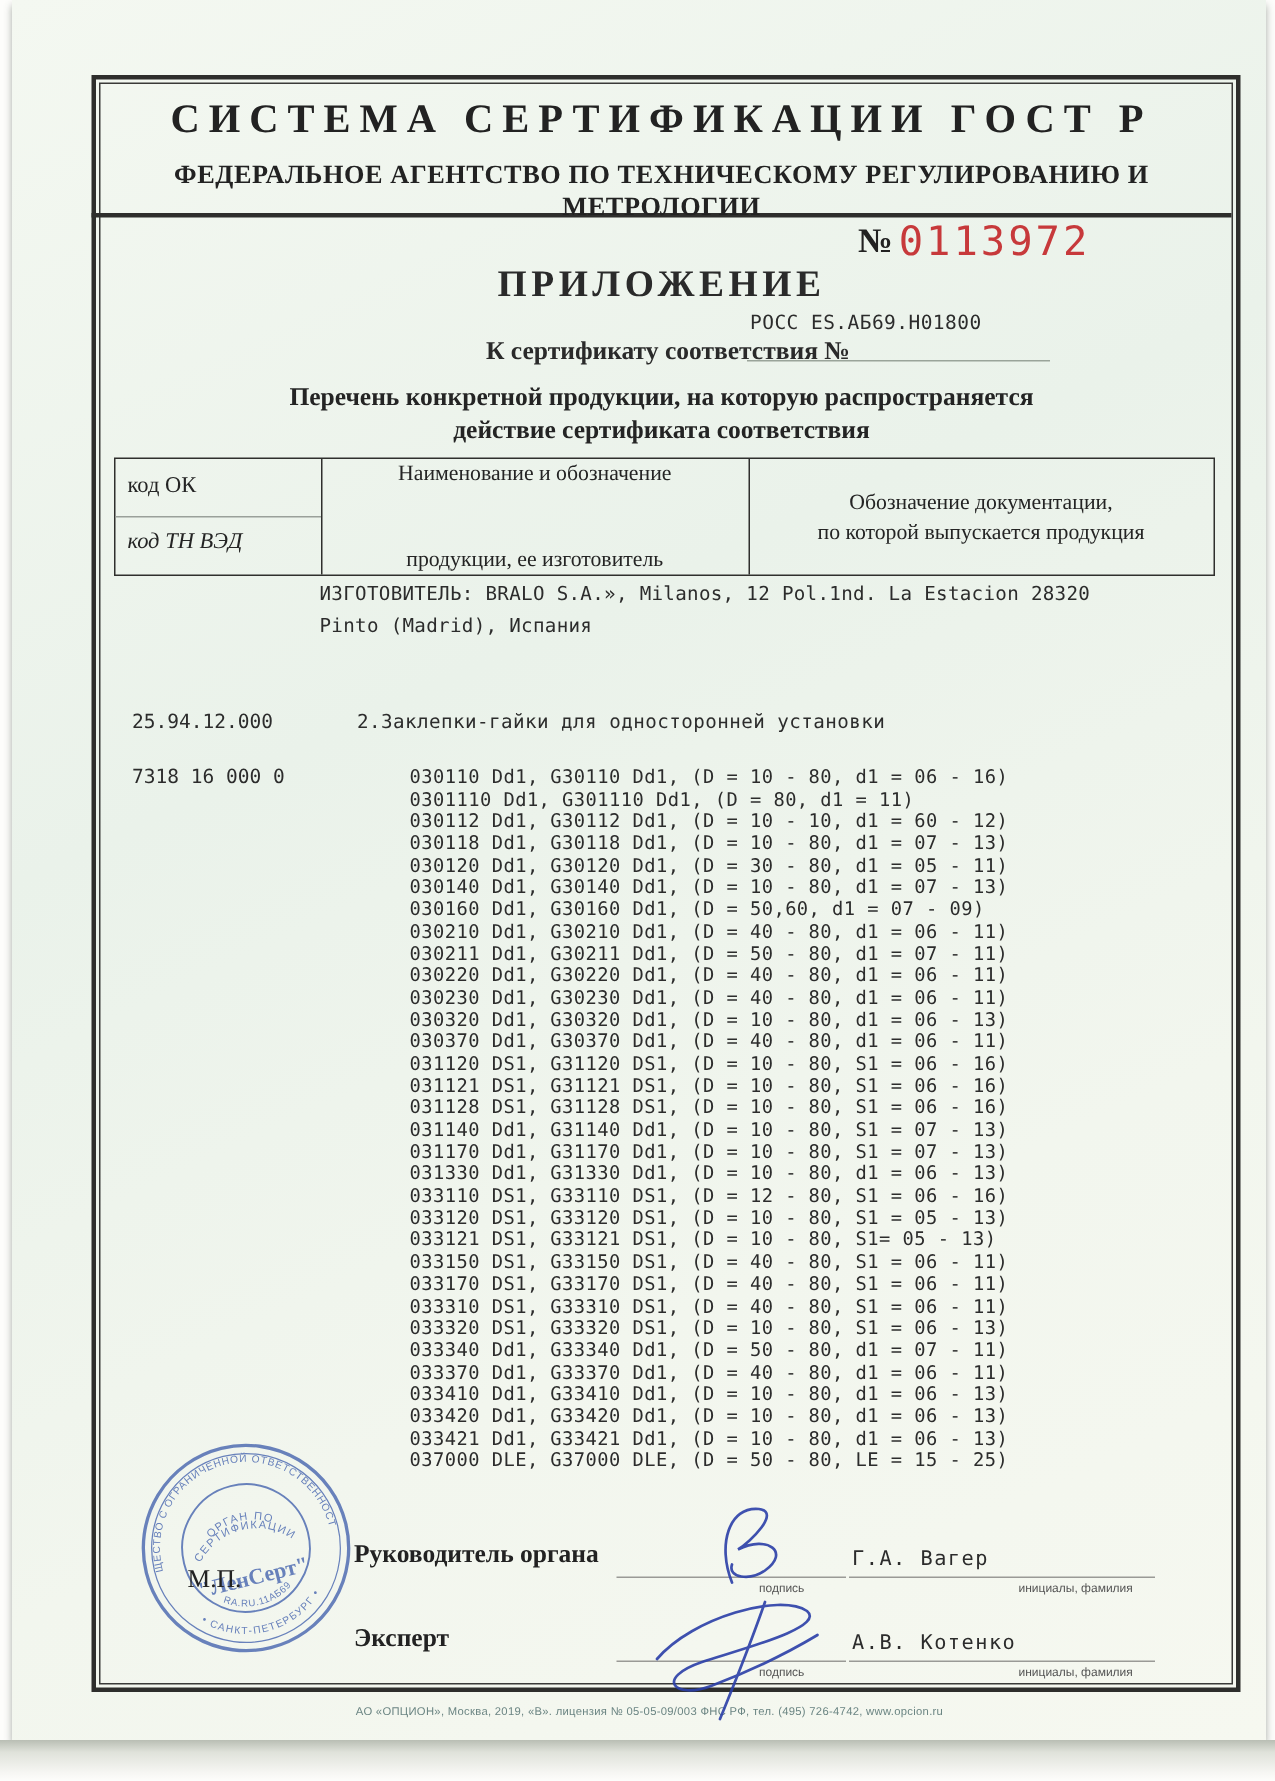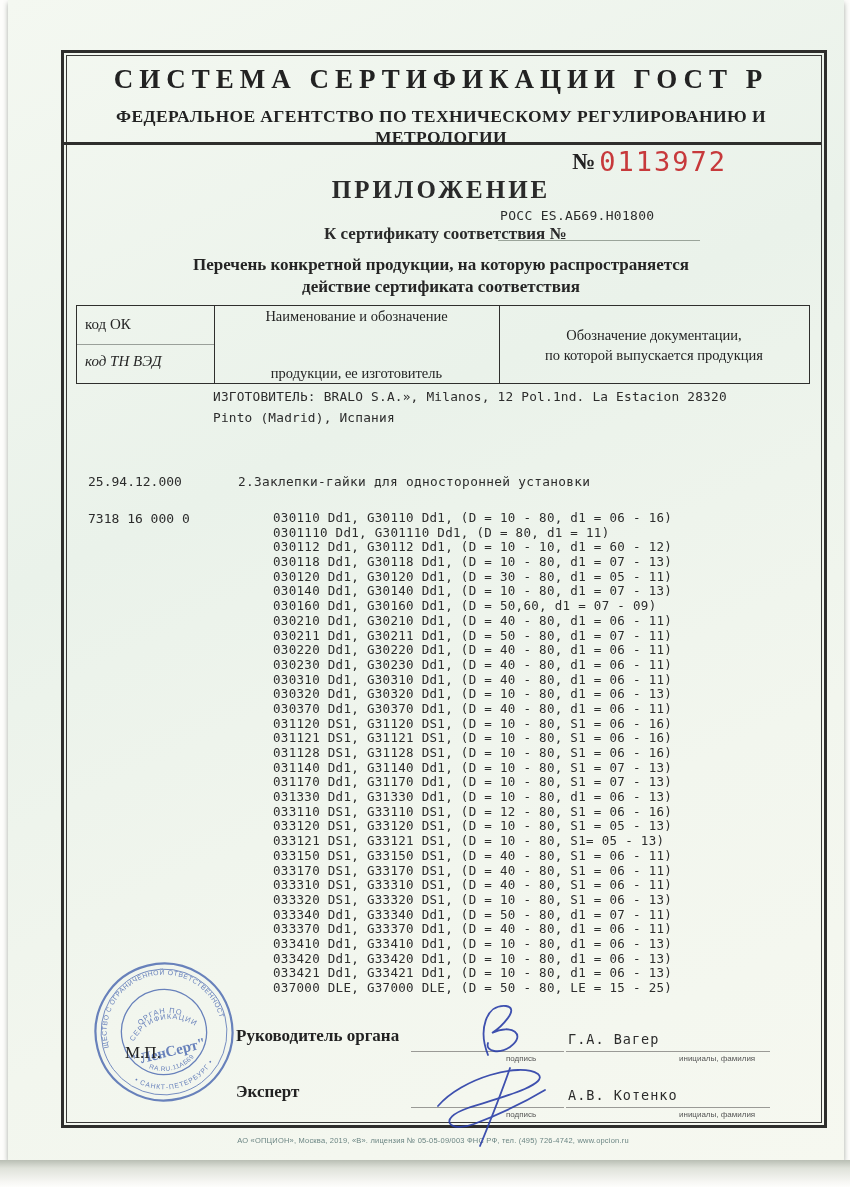--- a/index.html
+++ b/index.html
@@ -162,21 +162,20 @@
       <div class="prod-line">0301110 Dd1, G301110 Dd1, (D = 80, d1 = 11)</div>
       <div class="prod-line">030112 Dd1, G30112 Dd1, (D = 10 - 10, d1 = 60 - 12)</div>
       <div class="prod-line">030118 Dd1, G30118 Dd1, (D = 10 - 80, d1 = 07 - 13)</div>
       <div class="prod-line">030120 Dd1, G30120 Dd1, (D = 30 - 80, d1 = 05 - 11)</div>
       <div class="prod-line">030140 Dd1, G30140 Dd1, (D = 10 - 80, d1 = 07 - 13)</div>
       <div class="prod-line">030160 Dd1, G30160 Dd1, (D = 50,60, d1 = 07 - 09)</div>
       <div class="prod-line">030210 Dd1, G30210 Dd1, (D = 40 - 80, d1 = 06 - 11)</div>
       <div class="prod-line">030211 Dd1, G30211 Dd1, (D = 50 - 80, d1 = 07 - 11)</div>
       <div class="prod-line">030220 Dd1, G30220 Dd1, (D = 40 - 80, d1 = 06 - 11)</div>
       <div class="prod-line">030230 Dd1, G30230 Dd1, (D = 40 - 80, d1 = 06 - 11)</div>
-      <div class="prod-line">030310 Dd1, G30310 Dd1, (D = 40 - 80, d1 = 06 - 11)</div>
       <div class="prod-line">030320 Dd1, G30320 Dd1, (D = 10 - 80, d1 = 06 - 13)</div>
       <div class="prod-line">030370 Dd1, G30370 Dd1, (D = 40 - 80, d1 = 06 - 11)</div>
       <div class="prod-line">031120 DS1, G31120 DS1, (D = 10 - 80, S1 = 06 - 16)</div>
       <div class="prod-line">031121 DS1, G31121 DS1, (D = 10 - 80, S1 = 06 - 16)</div>
       <div class="prod-line">031128 DS1, G31128 DS1, (D = 10 - 80, S1 = 06 - 16)</div>
       <div class="prod-line">031140 Dd1, G31140 Dd1, (D = 10 - 80, S1 = 07 - 13)</div>
       <div class="prod-line">031170 Dd1, G31170 Dd1, (D = 10 - 80, S1 = 07 - 13)</div>
       <div class="prod-line">031330 Dd1, G31330 Dd1, (D = 10 - 80, d1 = 06 - 13)</div>
       <div class="prod-line">033110 DS1, G33110 DS1, (D = 12 - 80, S1 = 06 - 16)</div>
       <div class="prod-line">033120 DS1, G33120 DS1, (D = 10 - 80, S1 = 05 - 13)</div>

